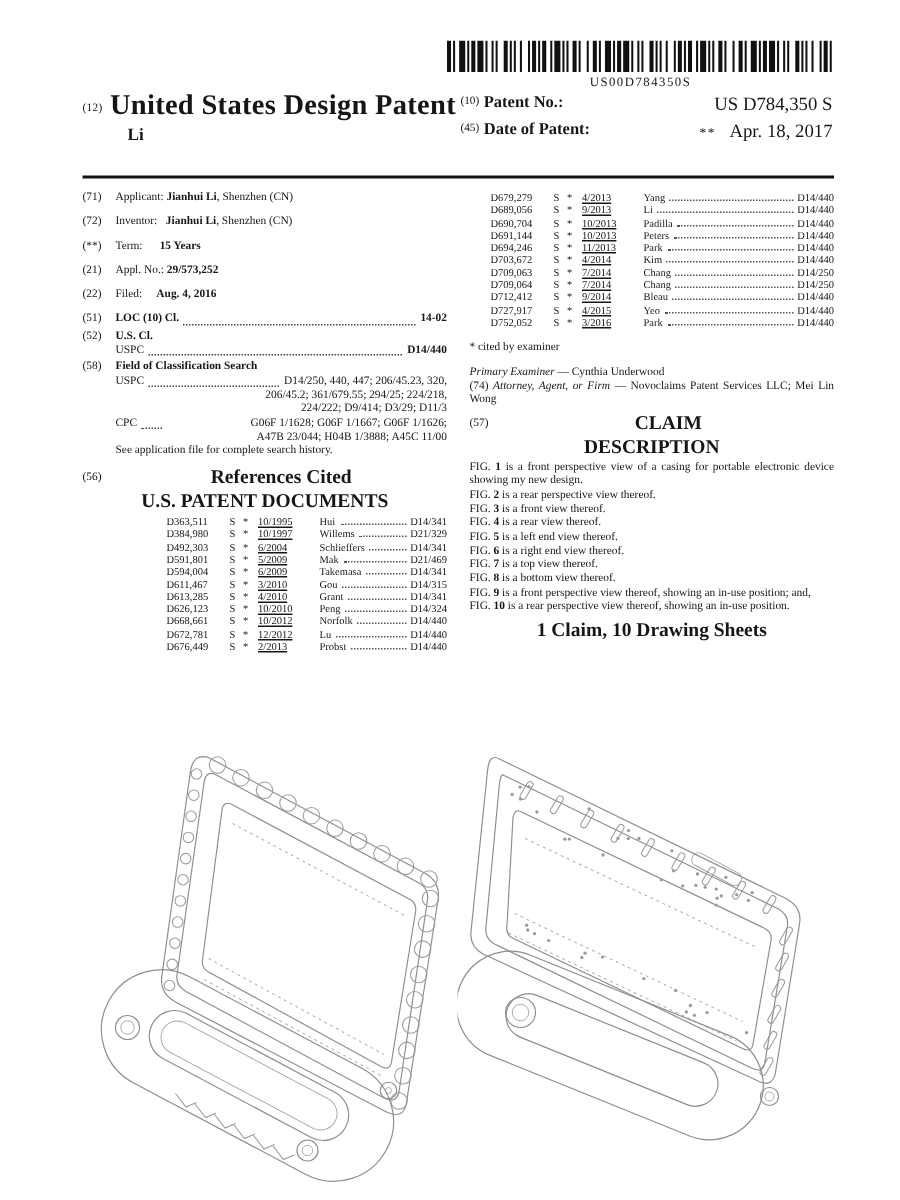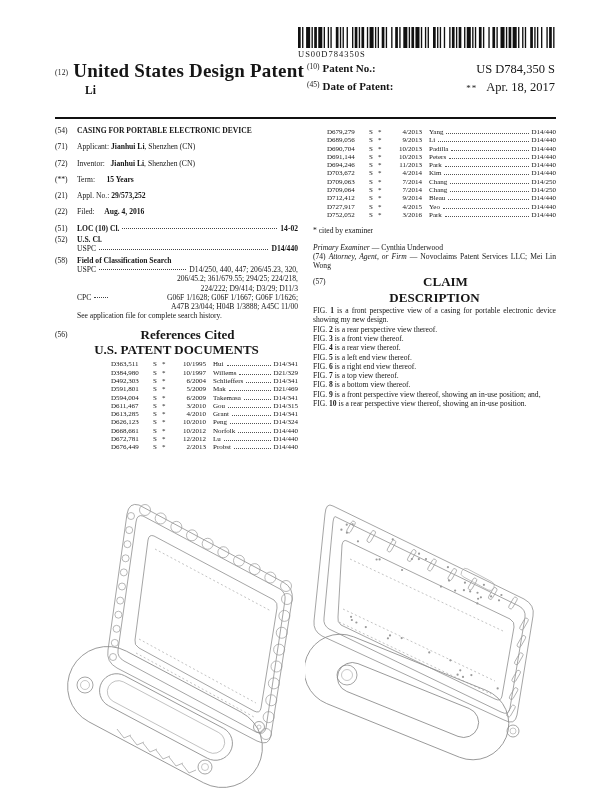--- a/index.html
+++ b/index.html
@@ -1,19 +1,19 @@
 <!DOCTYPE html>
 <html><head>
 <meta charset="utf-8">
 <style>
   html,body{margin:0;padding:0;background:#fff;}
   .page{position:relative;width:600px;height:800px;background:#fff;overflow:hidden;
         font-family:"Liberation Serif","DejaVu Serif",serif;color:#161616;}
   
-  .barcode-wrap{position:absolute;left:298px;top:27px;width:258px;}
+  .barcode-wrap{position:absolute;left:298px;top:27px;width:258px;text-align:center;}
   .barcode-wrap svg{display:block;width:258px;height:21px;}
   .barcode-text{font-size:8.5px;letter-spacing:1px;margin-top:1px;}
   
   .hdr{position:absolute;left:55px;top:60px;width:500px;display:flex;justify-content:space-between;}
   .inid{font-size:7.5px;vertical-align:2px;font-weight:normal;}
   .h-titleline{font-size:19px;font-weight:bold;letter-spacing:.2px;white-space:nowrap;}
   .h-surname{font-size:11.5px;font-weight:bold;margin:2px 0 0 30px;}
   .h-right{width:248px;padding-top:2px;}
   .h-row{display:flex;align-items:flex-start;font-size:11px;margin-bottom:3px;}
   .h-lab{font-weight:bold;margin-left:3px;}
@@ -21,35 +21,35 @@
   .stars{font-size:9px;letter-spacing:1px;margin-right:9px;}
   .rule{position:absolute;left:55px;top:117px;width:501px;height:2px;background:#111;}
   
   .cols{position:absolute;left:55px;top:126px;width:501px;height:362px;display:flex;gap:15px;overflow:hidden;}
   .col{width:243px;font-size:7.6px;line-height:9.3px;}
   .frow{display:grid;grid-template-columns:22px 1fr;margin-bottom:7px;}
   .frow.tight{margin-bottom:2px;}
   .b{font-weight:bold;}
   .it{font-style:italic;}
   .just{text-align:justify;}
-  .flexline{display:flex;align-items:center;}
+  .flexline{display:flex;align-items:flex-end;}
   .leader{flex:1;border-bottom:1.2px dotted #444;margin:0 3px;min-width:8px;}
   .leader.short{flex:0 0 14px;}
   .rline{text-align:right;}
   .ctr{text-align:center;}
   .head8{font-size:13px;font-weight:bold;}
   
   .cites{margin-top:2px;}
   .cite-row{display:flex;align-items:baseline;font-size:7px;line-height:8.3px;white-space:nowrap;}
   .cites-left .cite-row{margin-left:56px;}
   .cites-right .cite-row{margin-left:14px;}
   .c-no{width:42px;}
   .c-kind{width:9px;}
   .c-star{width:10px;}
-  .c-date{width:34px;text-align:right;margin-right:7px;}
+  .c-date{width:34px;text-align:left;margin-right:7px;text-decoration:underline;}
   .c-leader{flex:1;border-bottom:1.2px dotted #555;margin:0 3px;}
   .c-cls{text-align:right;}
   .fig-line{text-align:justify;}
   .sp{height:7px;}
   .sp2{height:4px;}
   
   .drawings{position:absolute;left:55px;top:489px;width:505px;height:311px;display:flex;}
   .drawings svg{display:block;}
   .stroke{fill:none;stroke:#8e8e8e;stroke-width:.8;}
   .stroke2{fill:none;stroke:#a3a3a3;stroke-width:.6;}
@@ -146,24 +146,20 @@
         <span class="h-val"><span class="stars">**</span><span>Apr. 18, 2017</span></span>
       </div>
     </div>
   </div>
   <div class="rule"></div>
 
   <div class="cols">
 
     <div class="col">
       <div class="frow">
-        <span>(54)</span>
-        <span class="b">CASING FOR PORTABLE ELECTRONIC DEVICE</span>
-      </div>
-      <div class="frow">
         <span>(71)</span>
         <span><span>Applicant:</span> <span class="b">Jianhui Li</span><span>, Shenzhen (CN)</span></span>
       </div>
       <div class="frow">
         <span>(72)</span>
         <span><span>Inventor:</span>&nbsp;&nbsp; <span class="b">Jianhui Li</span><span>, Shenzhen (CN)</span></span>
       </div>
       <div class="frow">
         <span>(**)</span>
         <span><span>Term:</span>&nbsp;&nbsp;&nbsp;&nbsp;&nbsp; <span class="b">15 Years</span></span>
@@ -447,20 +443,21 @@
           <div class="fig-line">FIG. <b>3</b> is a front view thereof.</div>
           <div class="fig-line">FIG. <b>4</b> is a rear view thereof.</div>
           <div class="fig-line">FIG. <b>5</b> is a left end view thereof.</div>
           <div class="fig-line">FIG. <b>6</b> is a right end view thereof.</div>
           <div class="fig-line">FIG. <b>7</b> is a top view thereof.</div>
           <div class="fig-line">FIG. <b>8</b> is a bottom view thereof.</div>
           <div class="fig-line">FIG. <b>9</b> is a front perspective view thereof, showing an in-use position; and,</div>
           <div class="fig-line">FIG. <b>10</b> is a rear perspective view thereof, showing an in-use position.</div>
         </div>
       <div class="sp"></div>
+      <div class="ctr head8">1 Claim, 10 Drawing Sheets</div>
     </div>
   </div>
 
   <div class="drawings">
     <svg id="fig1" width="250" height="311" viewBox="0 0 250 311">
       <path class="stroke" d="M 84,16 L 228,93 Q 239,99 237,111 L 216,246 Q 214,258 202,252 L 62,179 Q 51,173 53,161 L 72,25 Q 74,13 84,16 Z"></path>
       <path class="stroke" d="M 88,27 L 225,100 Q 231,104 230,111 L 211,239 Q 209,247 201,243 L 69,172 Q 62,168 63,161 L 81,33 Q 82,25 88,27 Z"></path>
       <path class="stroke" d="M 99,47 L 219,111 Q 223,114 222,119 L 206,219 Q 205,225 199,222 L 84,159 Q 79,156 80,151 L 93,51 Q 94,45 99,47 Z"></path>
       <rect class="stroke" x="5" y="188" width="210" height="80" rx="40" transform="rotate(28 110 228)"></rect>
       <rect class="stroke" x="38" y="211" width="146" height="34" rx="17" transform="rotate(28 111 228)"></rect>

